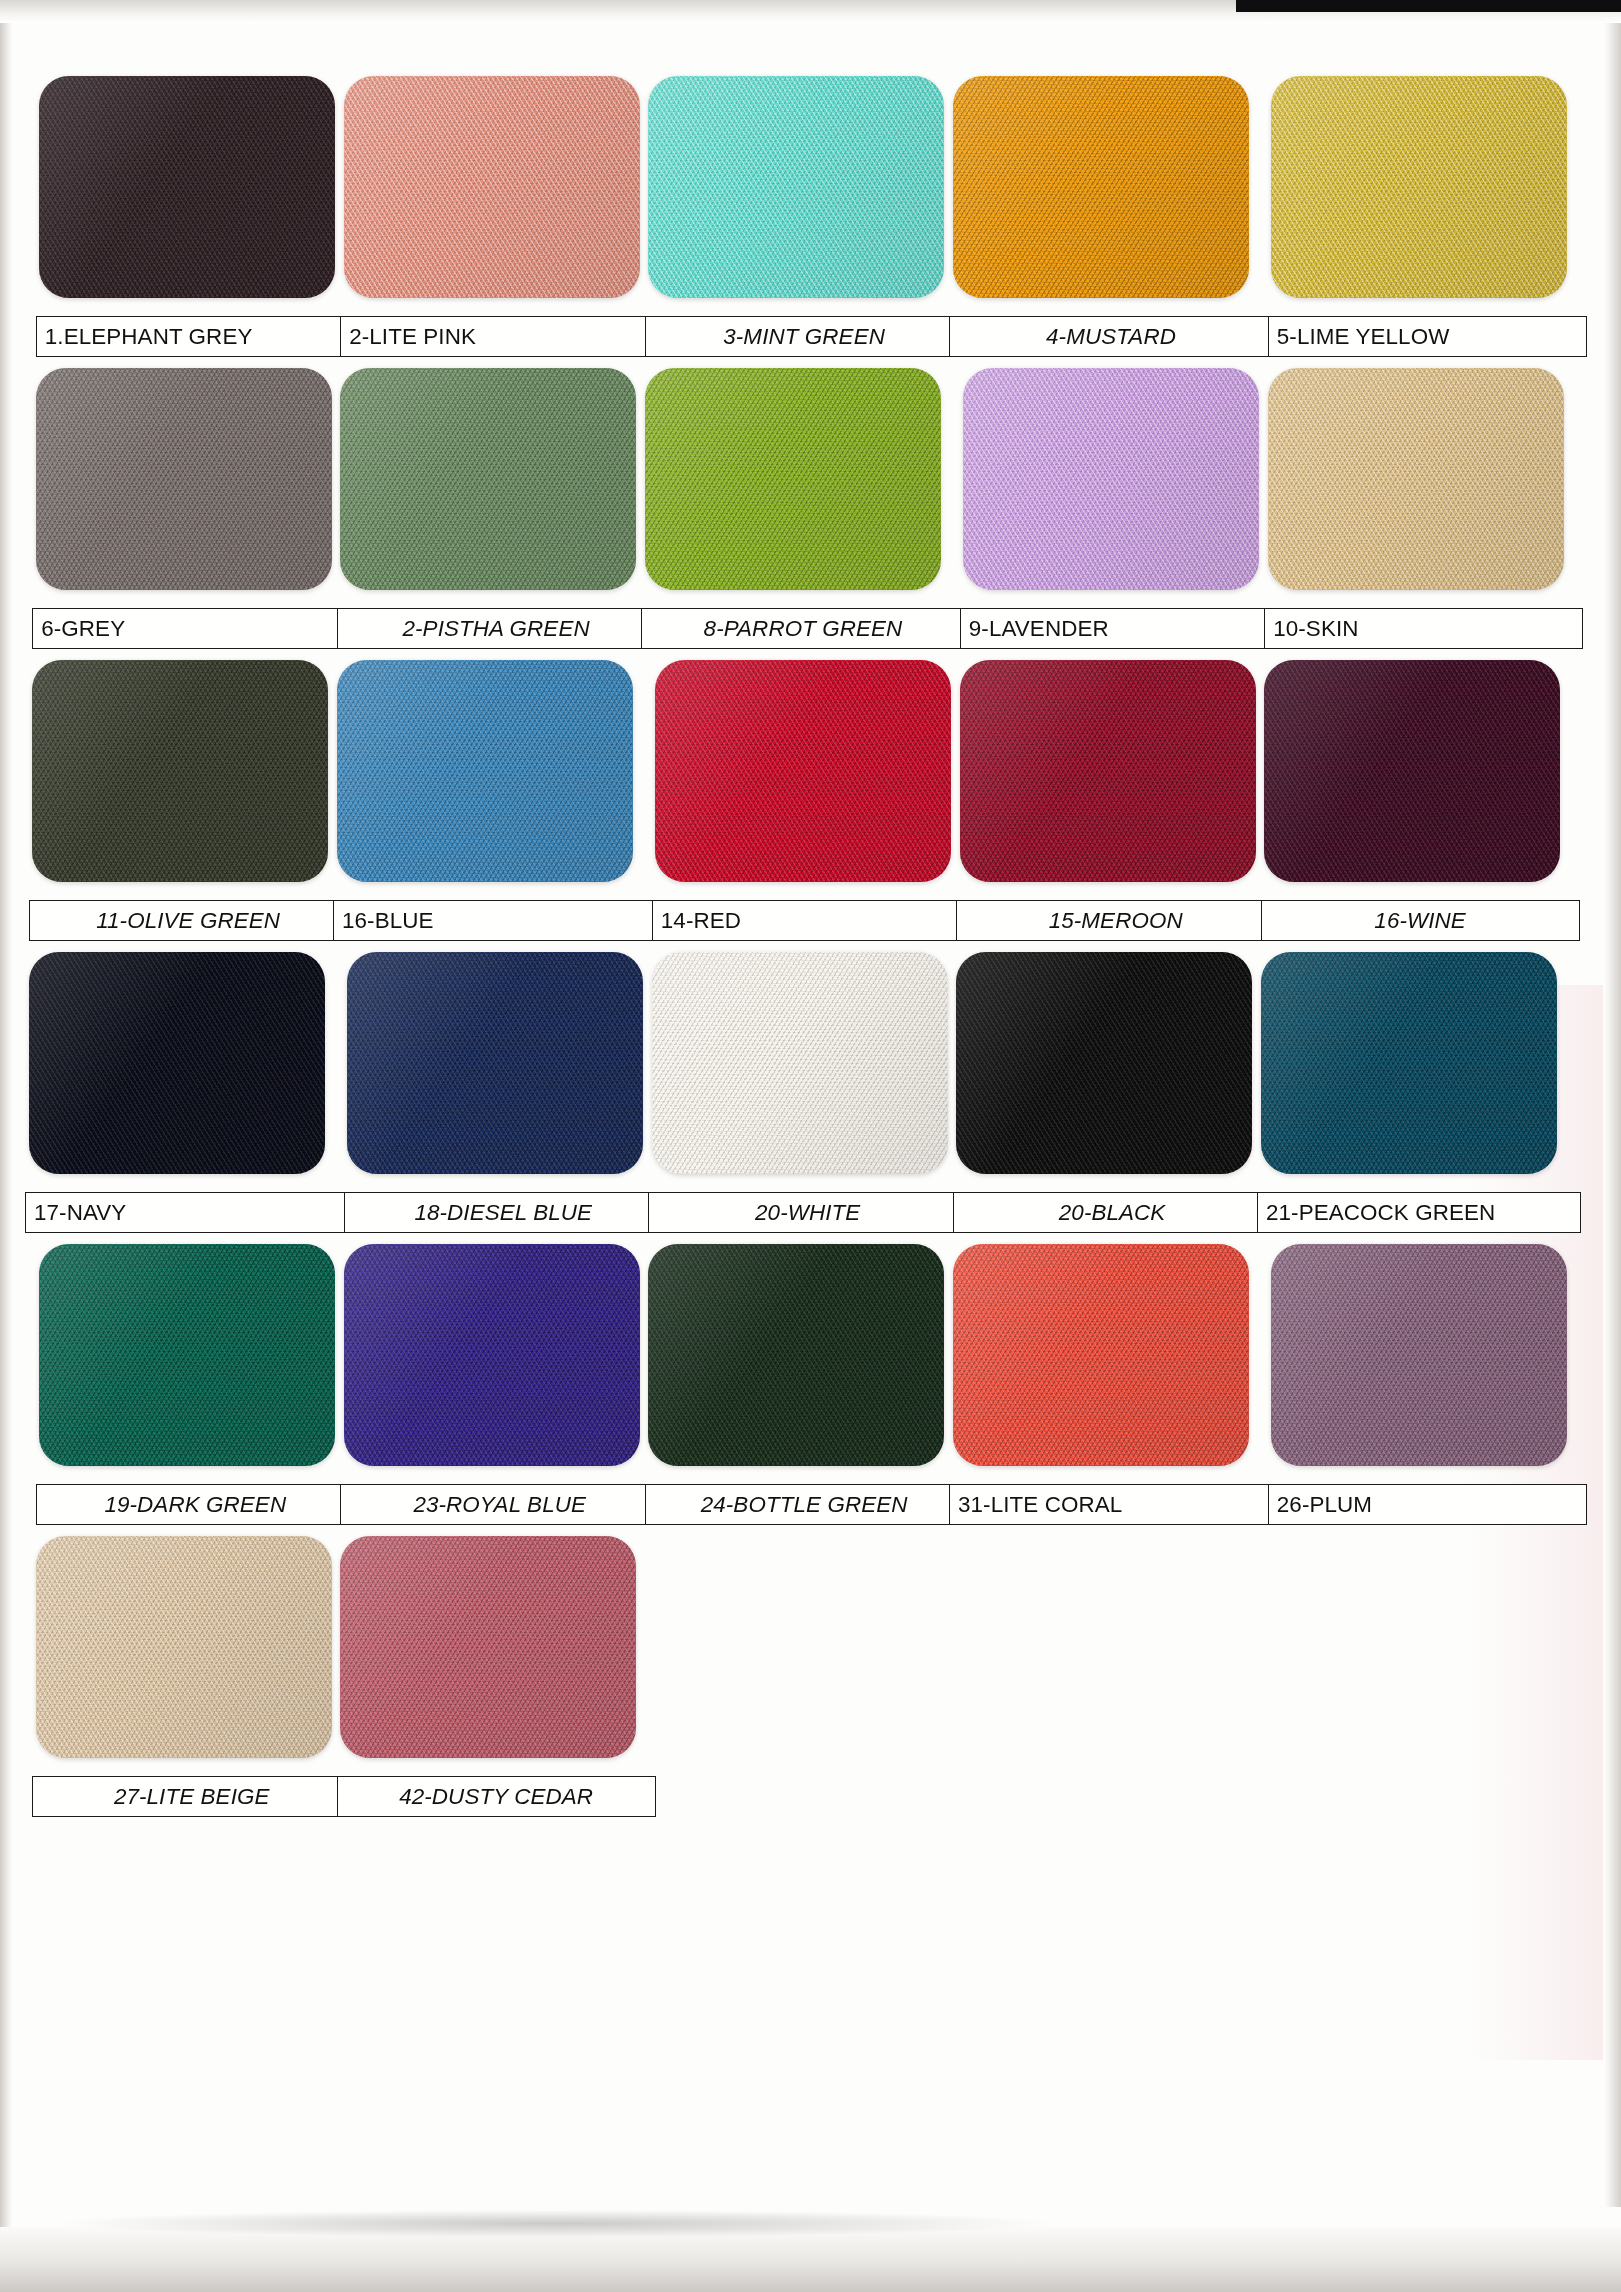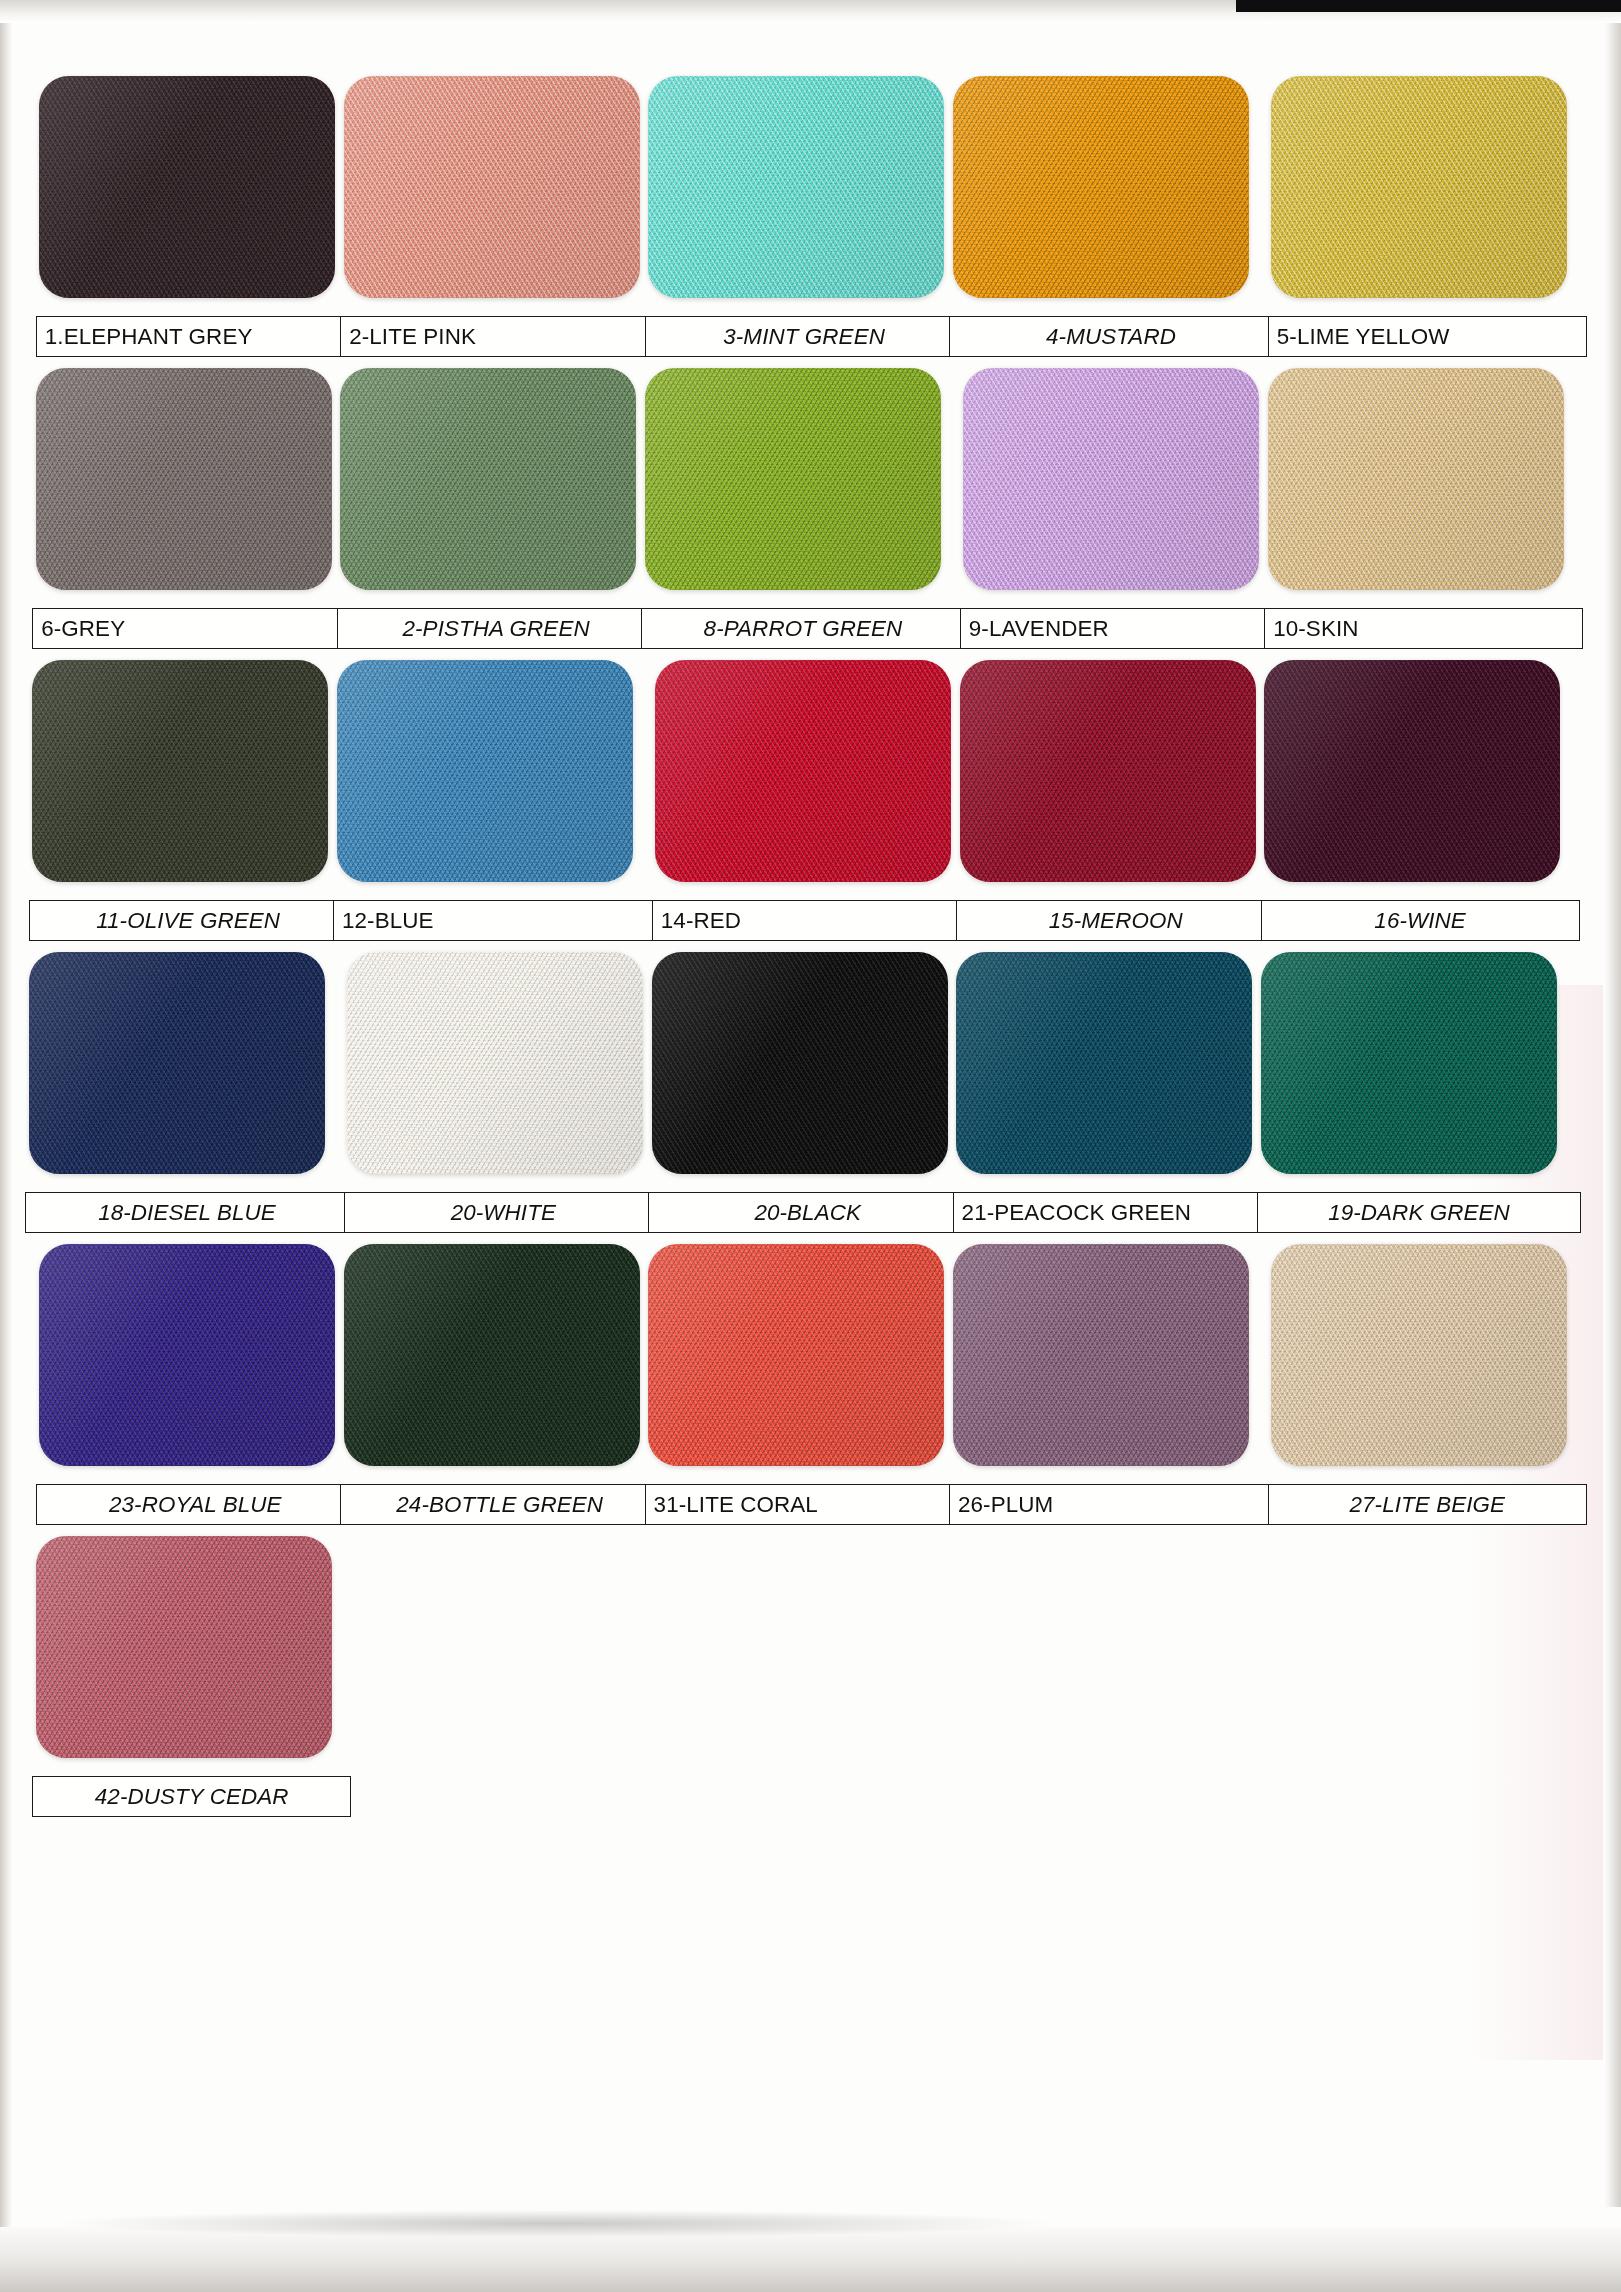--- a/index.html
+++ b/index.html
@@ -237,21 +237,21 @@
         <div class="label-box align-center">
           <span class="txt">11-OLIVE GREEN</span>
         </div>
       </div>
       <div class="cell">
         <div class="swatch " style="background: rgb(63, 139, 192);">
           <div class="tex"></div>
           <div class="sheen"></div>
         </div>
         <div class="label-box align-left">
-          <span class="txt">12-BLUE</span>
+          <span class="txt">16-BLUE</span>
         </div>
       </div>
       <div class="cell">
         <div class="swatch " style="background: rgb(208, 12, 44);">
           <div class="tex"></div>
           <div class="sheen"></div>
         </div>
         <div class="label-box align-left">
           <span class="txt">14-RED</span>
         </div>
@@ -265,20 +265,29 @@
           <span class="txt">15-MEROON</span>
         </div>
       </div>
       <div class="cell">
         <div class="swatch deep" style="background: rgb(69, 16, 40);">
           <div class="tex"></div>
           <div class="sheen"></div>
         </div>
         <div class="label-box align-center">
           <span class="txt">16-WINE</span>
+        </div>
+      </div>
+      <div class="cell">
+        <div class="swatch deep" style="background: rgb(13, 15, 28);">
+          <div class="tex"></div>
+          <div class="sheen"></div>
+        </div>
+        <div class="label-box align-left">
+          <span class="txt">17-NAVY</span>
         </div>
       </div>
       <div class="cell">
         <div class="swatch deep" style="background: rgb(29, 47, 95);">
           <div class="tex"></div>
           <div class="sheen"></div>
         </div>
         <div class="label-box align-center">
           <span class="txt">18-DIESEL BLUE</span>
         </div>

